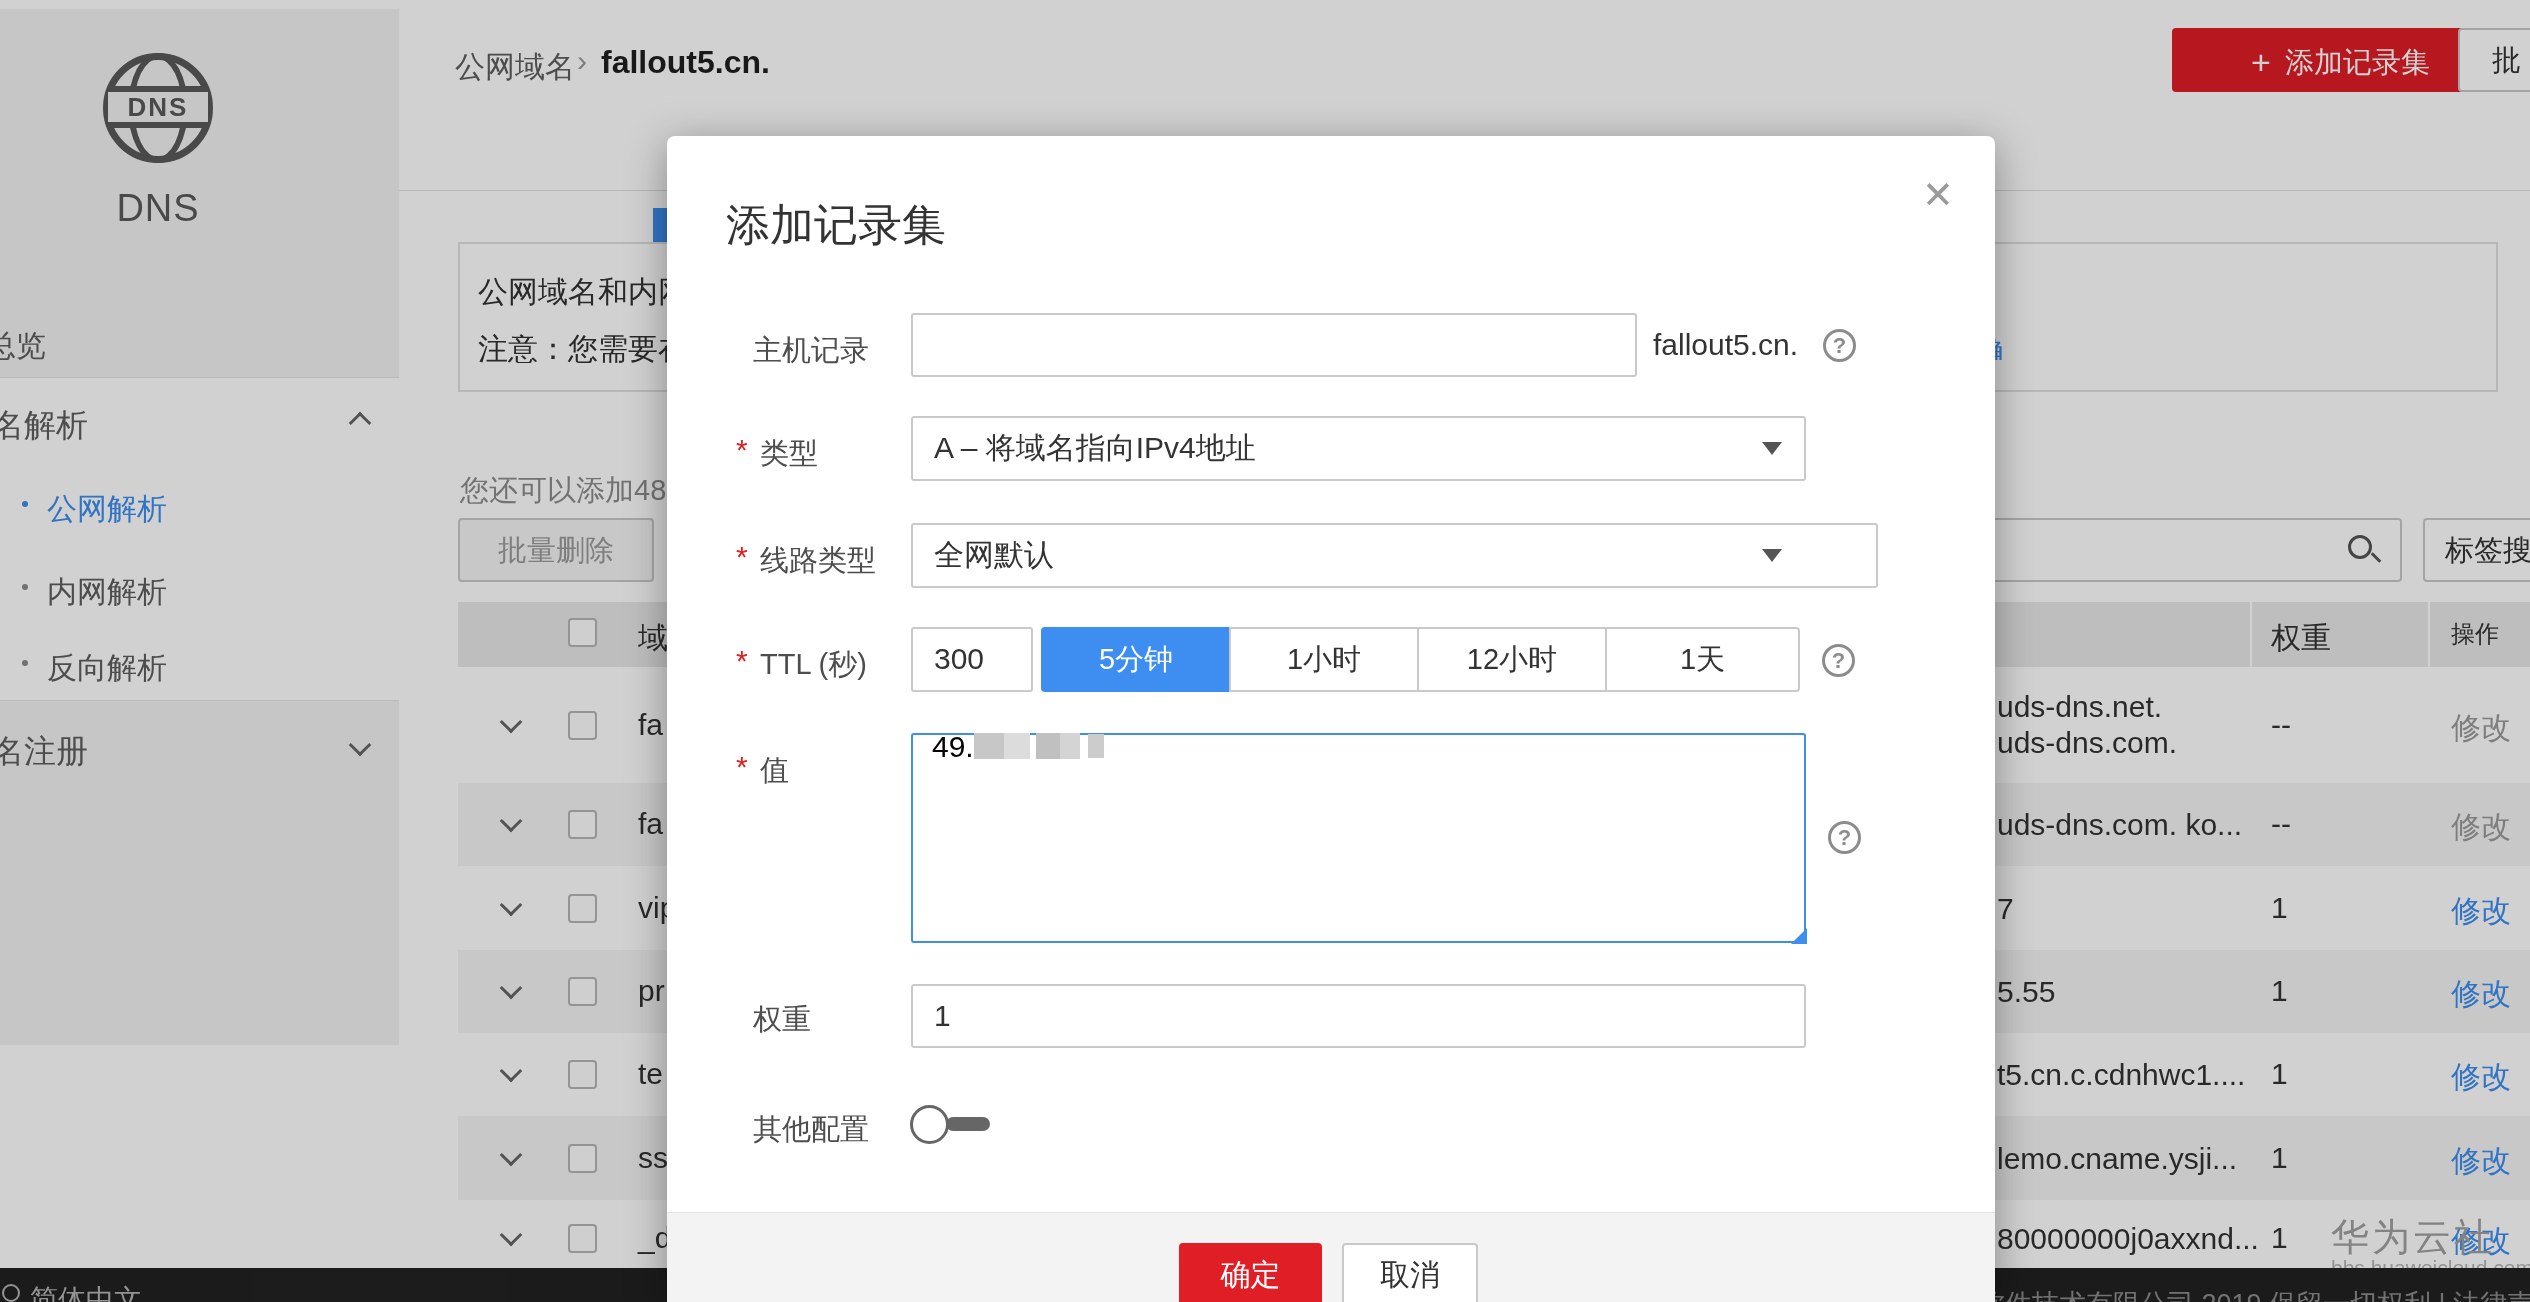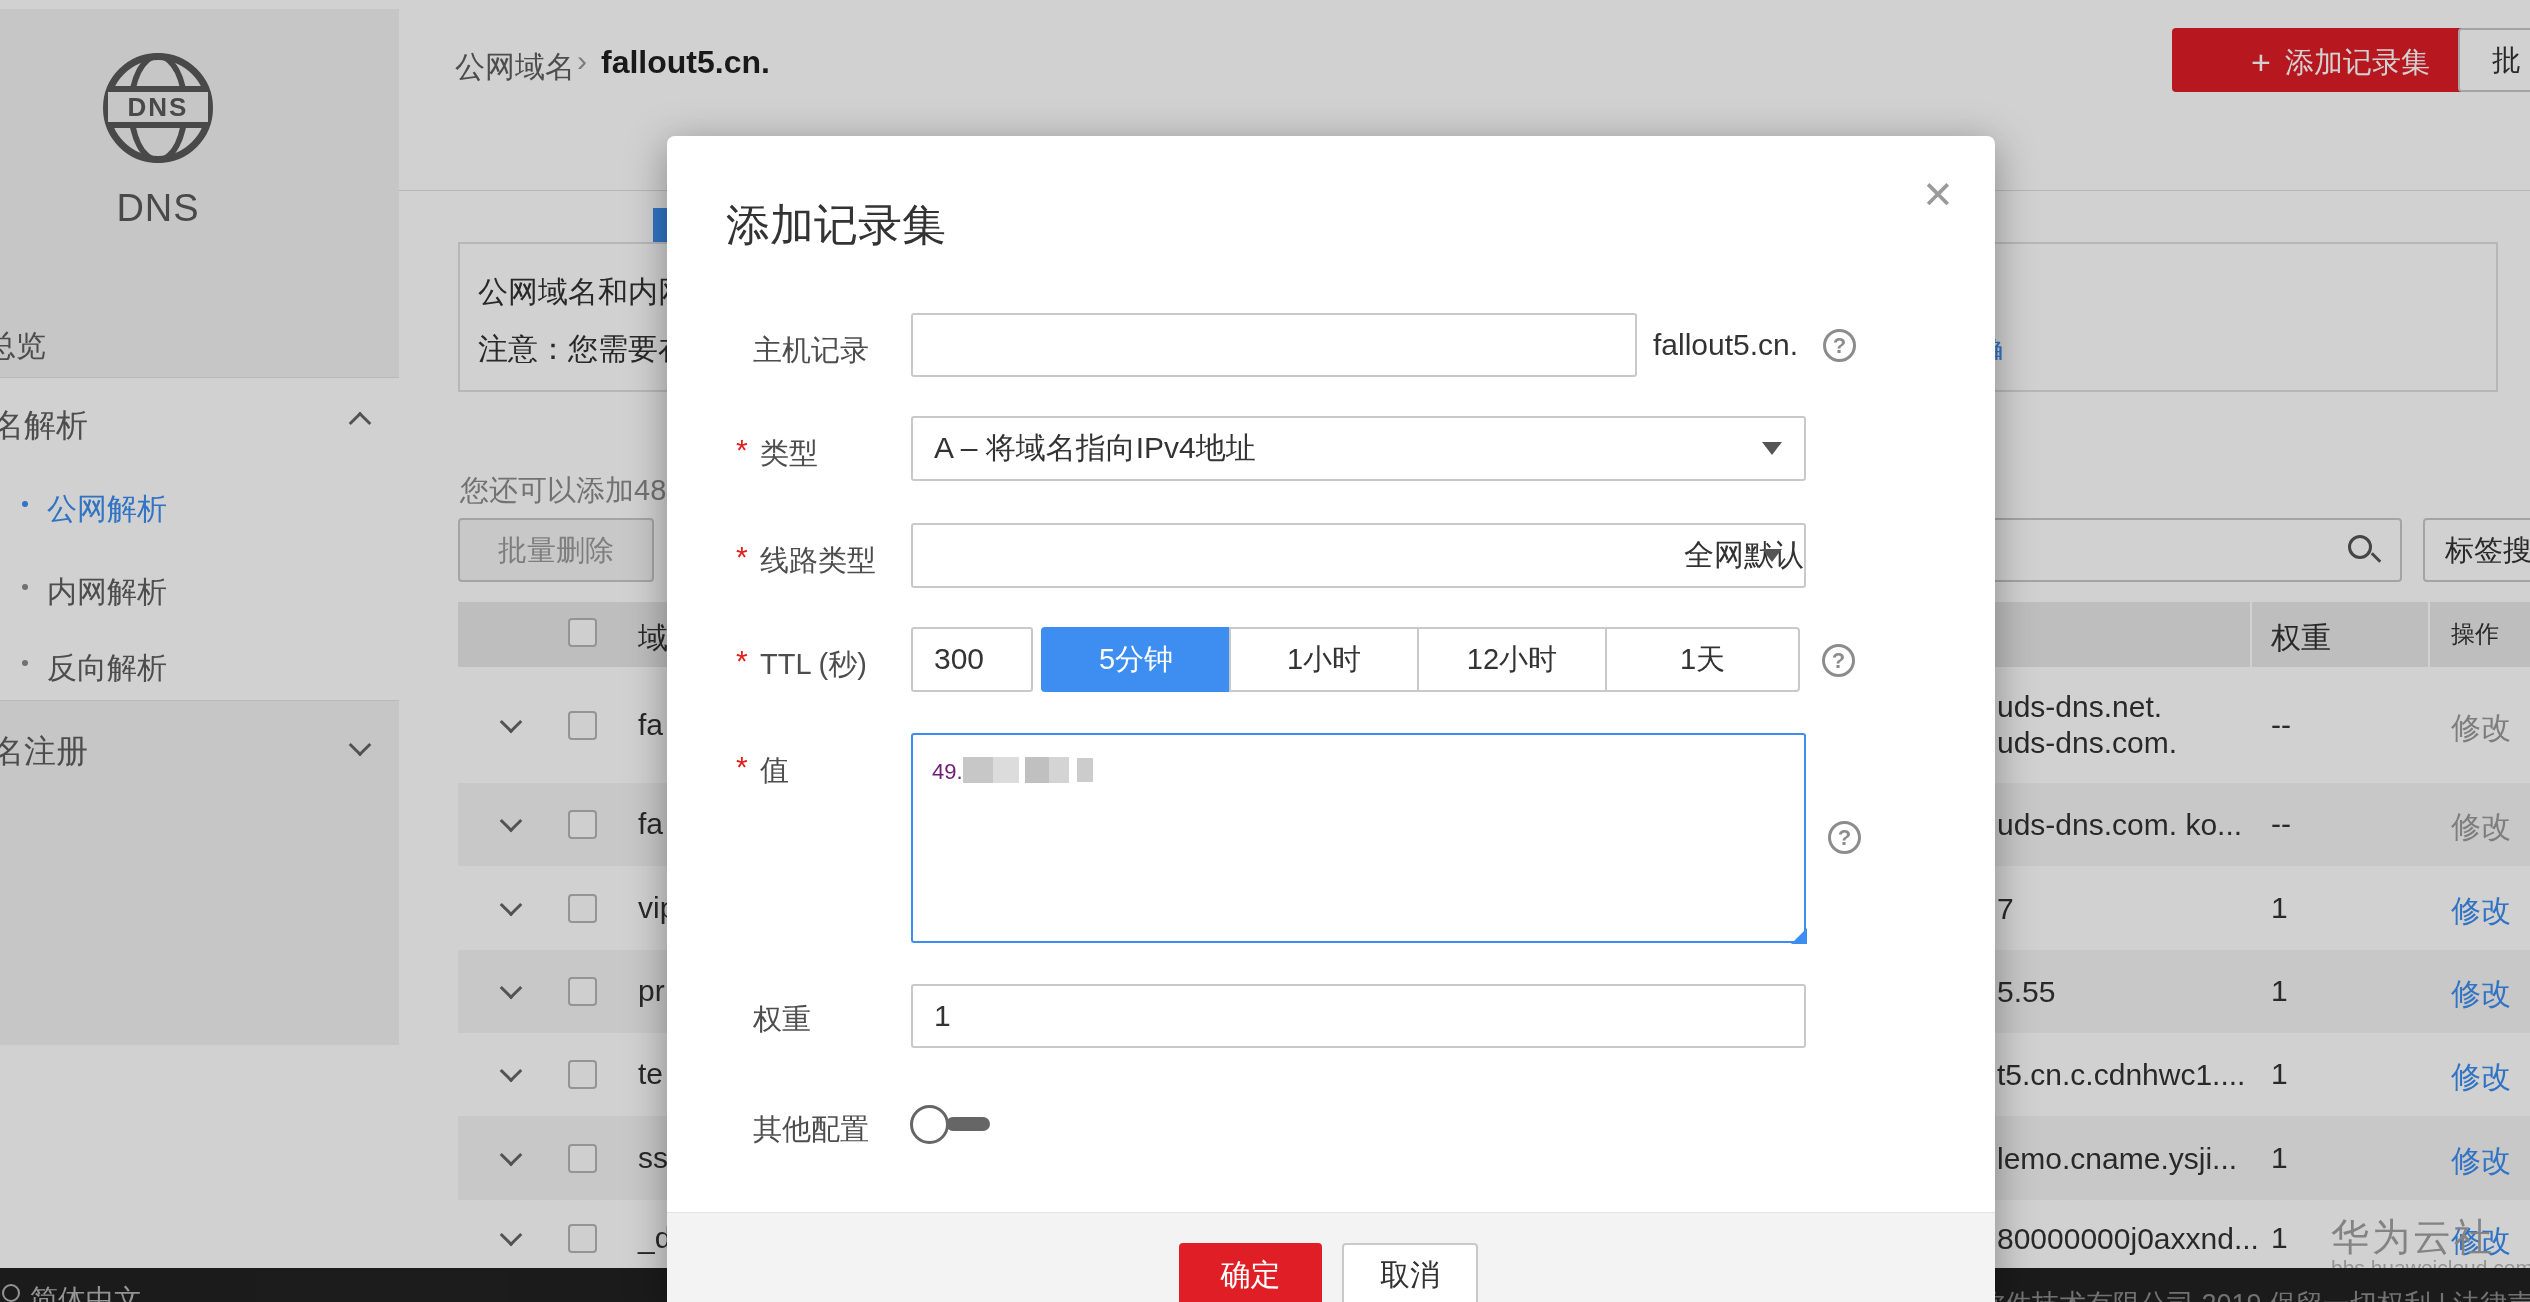--- a/index.html
+++ b/index.html
@@ -69,34 +69,34 @@
   #m-title{left:59px;top:60px;font-size:44px;color:#333;}
   .m-label{position:absolute;font-size:29px;color:#4d4d4d;}
   .m-star{position:absolute;font-size:30px;color:#e02020;}
   .m-ctl{position:absolute;background:#fff;border:2px solid #c9c9c9;border-radius:3px;box-sizing:border-box;}
   .m-ctl-text{font-size:30px;color:#333;line-height:60px;padding-left:21px;}
   #host-input{left:244px;top:177px;width:726px;height:64px;}
   #host-suffix{left:986px;top:192px;font-size:30px;color:#333;}
   .help{position:absolute;width:33px;height:33px;border:3px solid #8c8c8c;border-radius:50%;box-sizing:border-box;color:#8c8c8c;font-size:22px;font-weight:700;text-align:center;line-height:28px;}
   #help-host{left:1156px;top:193px;}
   #type-sel{left:244px;top:280px;width:895px;height:65px;}
-  #line-sel{left:244px;top:387px;width:895px;height:65px;text-align:right;}
+  #line-sel{left:244px;top:387px;width:967px;height:65px;}
   .sel-arrow{position:absolute;width:0;height:0;border-left:10px solid transparent;border-right:10px solid transparent;border-top:13px solid #555;}
   #type-arrow{left:1095px;top:306px;}
   #line-arrow{left:1095px;top:413px;}
   #ttl-input{left:244px;top:491px;width:122px;height:65px;}
   .ttl-btn{position:absolute;top:491px;width:190px;height:65px;background:#fff;border:2px solid #c9c9c9;box-sizing:border-box;text-align:center;line-height:61px;font-size:29px;color:#333;}
   .ttl-active{background:#3d8ef0;border-color:#3d8ef0;color:#fff;}
   #ttl1{left:374px;border-radius:4px 0 0 4px;}
   #ttl2{left:562px;}
   #ttl3{left:750px;}
   #ttl4{left:938px;width:195px;border-radius:0 4px 4px 0;}
   #help-ttl{left:1155px;top:508px;}
   #value-ta{left:244px;top:597px;width:895px;height:210px;border:2px solid #3d8ef0;border-radius:3px;background:#fff;box-sizing:border-box;}
-  #value-text{left:265px;top:623px;font-size:22px;color:#701a75;}
+  #value-text{left:265px;top:594px;font-size:30px;color:#000000;}
   .px{display:inline-block;vertical-align:middle;margin-top:-6px;}
   #ta-resize{left:1124px;top:792px;width:0;height:0;border-left:16px solid transparent;border-bottom:16px solid #3d8ef0;}
   #help-value{left:1161px;top:685px;}
   #weight-input{left:244px;top:848px;width:895px;height:64px;}
   #toggle-bar{left:279px;top:981px;width:44px;height:14px;background:#666;border-radius:7px;}
   #toggle-circle{left:243px;top:969px;width:39px;height:39px;background:#fff;border:3px solid #666;border-radius:50%;box-sizing:border-box;}
   #m-footer{left:0;top:1076px;width:1328px;height:226px;background:#f3f3f3;border-top:1px solid #e3e3e3;}
   #ok-btn{left:512px;top:1107px;width:143px;height:64px;background:#e01e26;border-radius:4px;color:#fff;text-align:center;line-height:64px;font-size:30px;}
   #cancel-btn{left:675px;top:1107px;width:136px;height:64px;background:#fff;border:2px solid #c9c9c9;border-radius:4px;box-sizing:border-box;color:#333;text-align:center;line-height:60px;font-size:30px;}
 </style>

